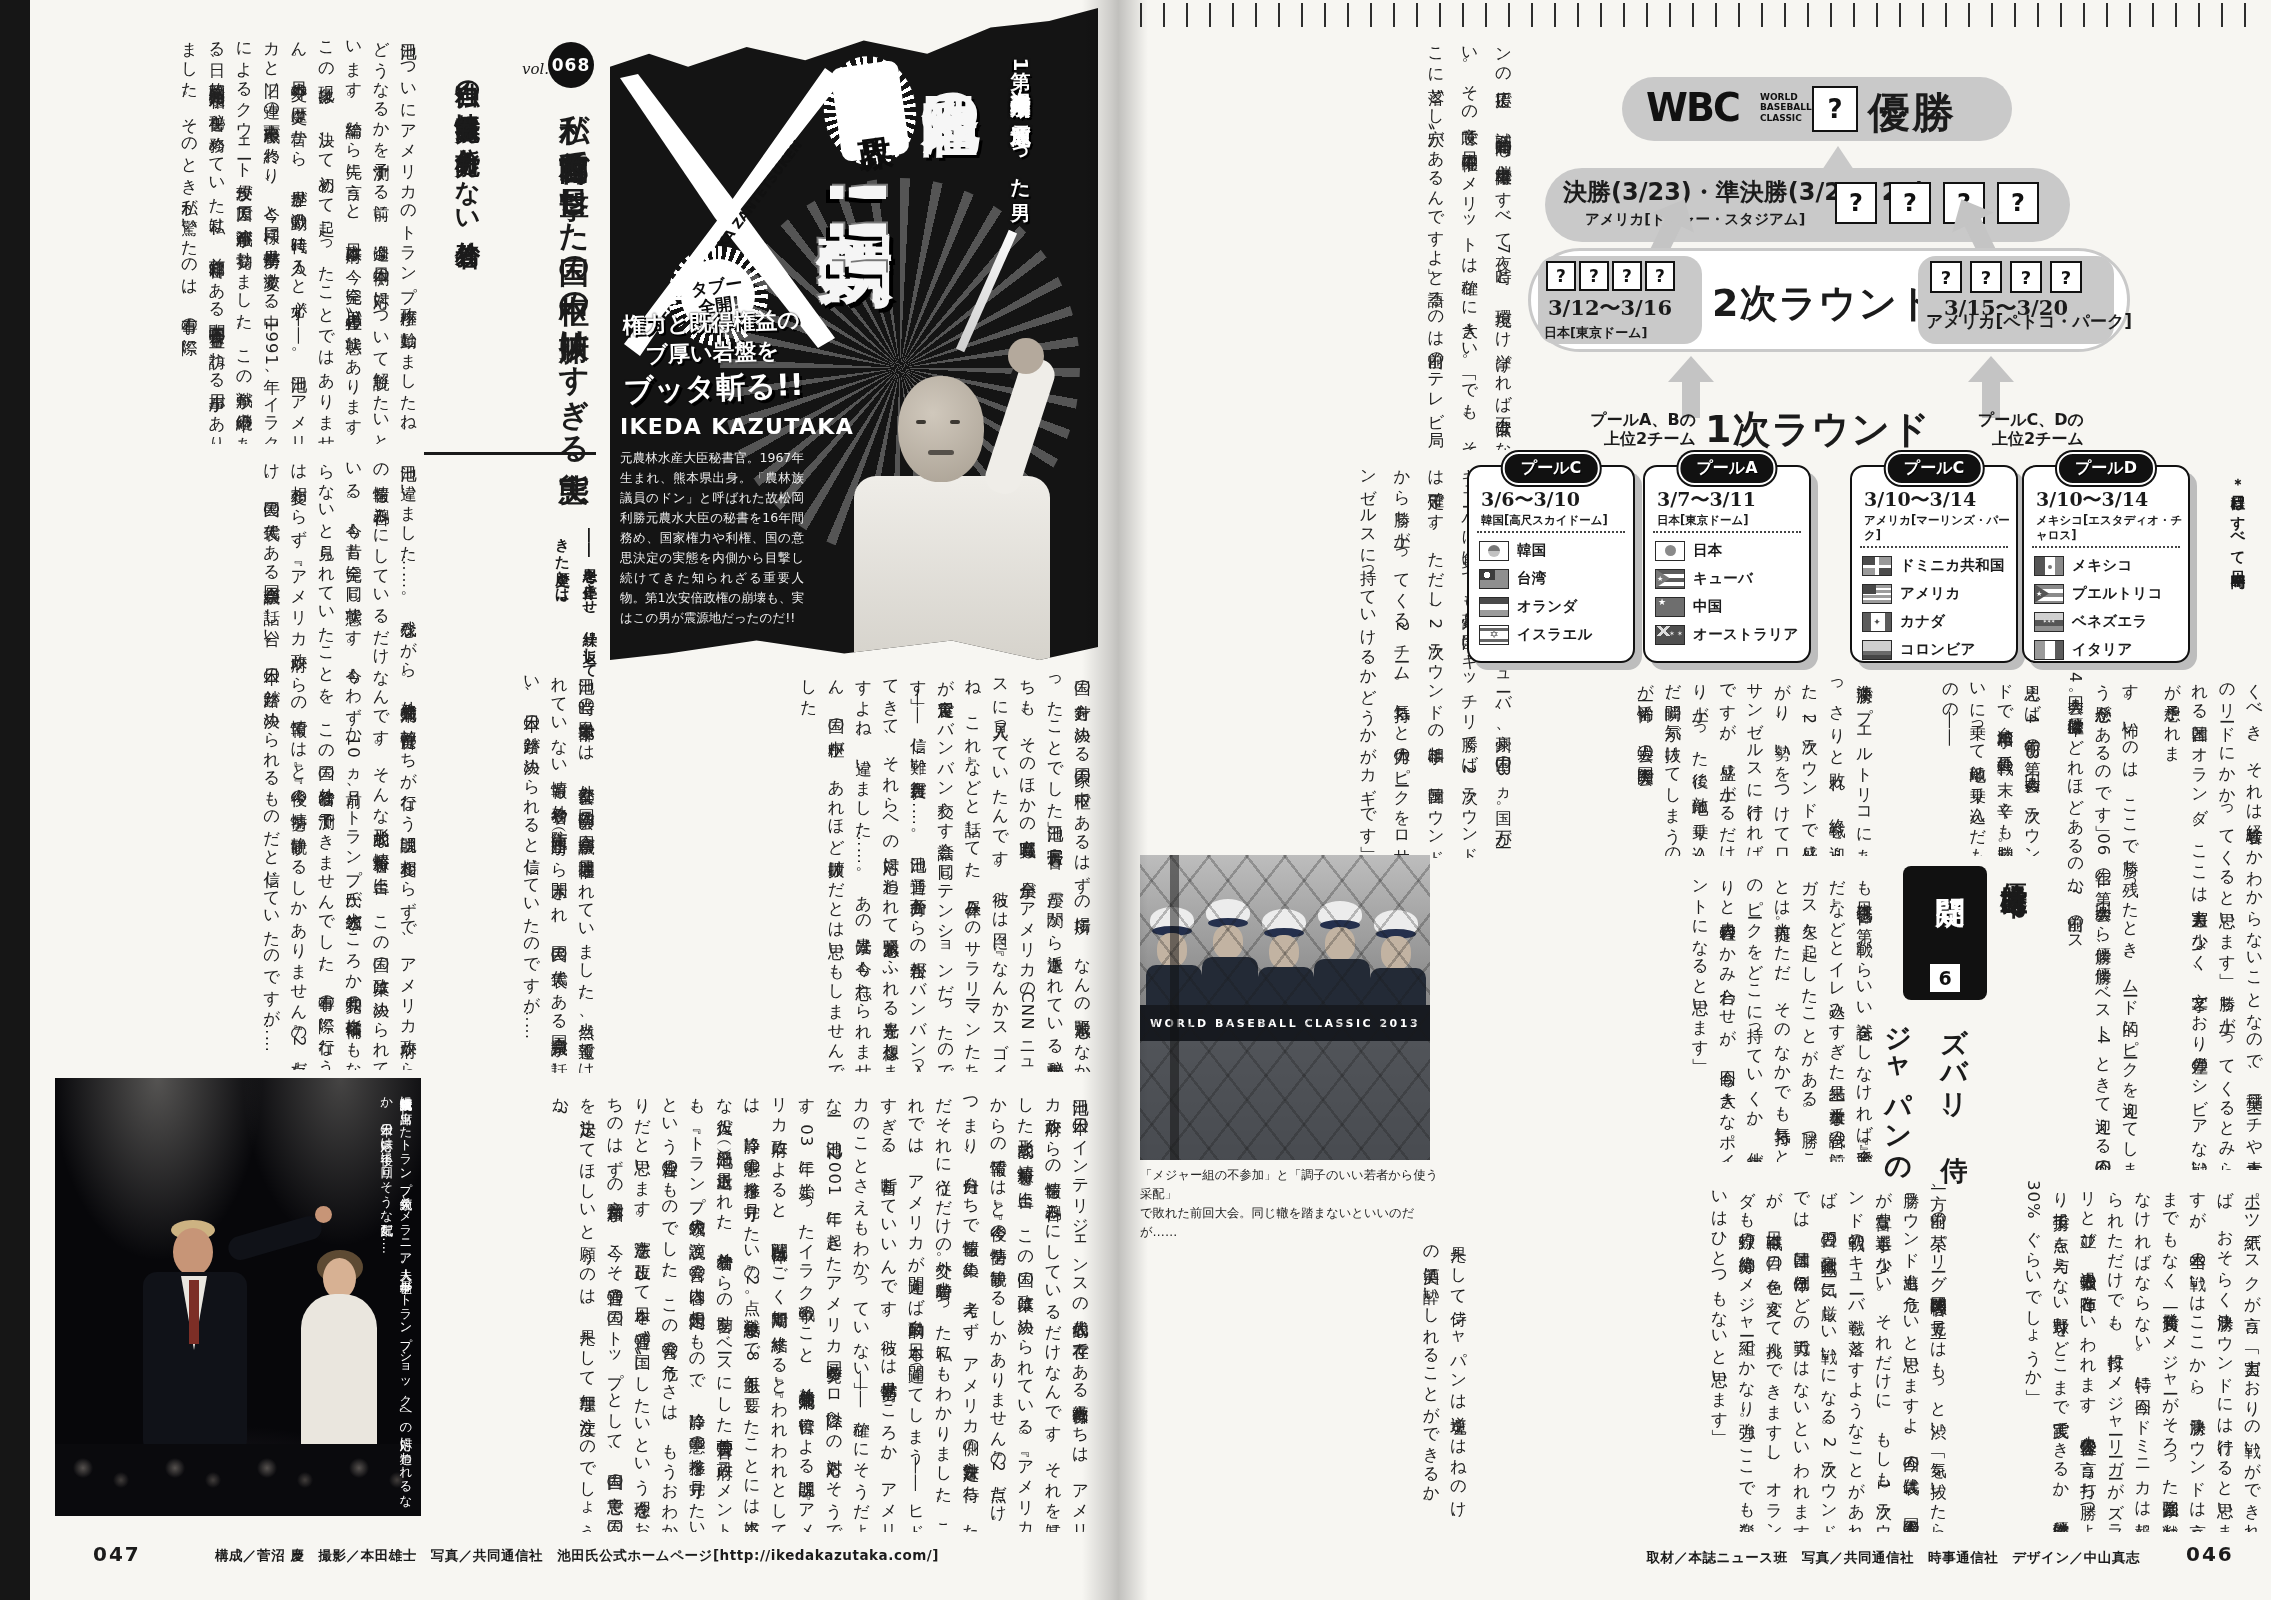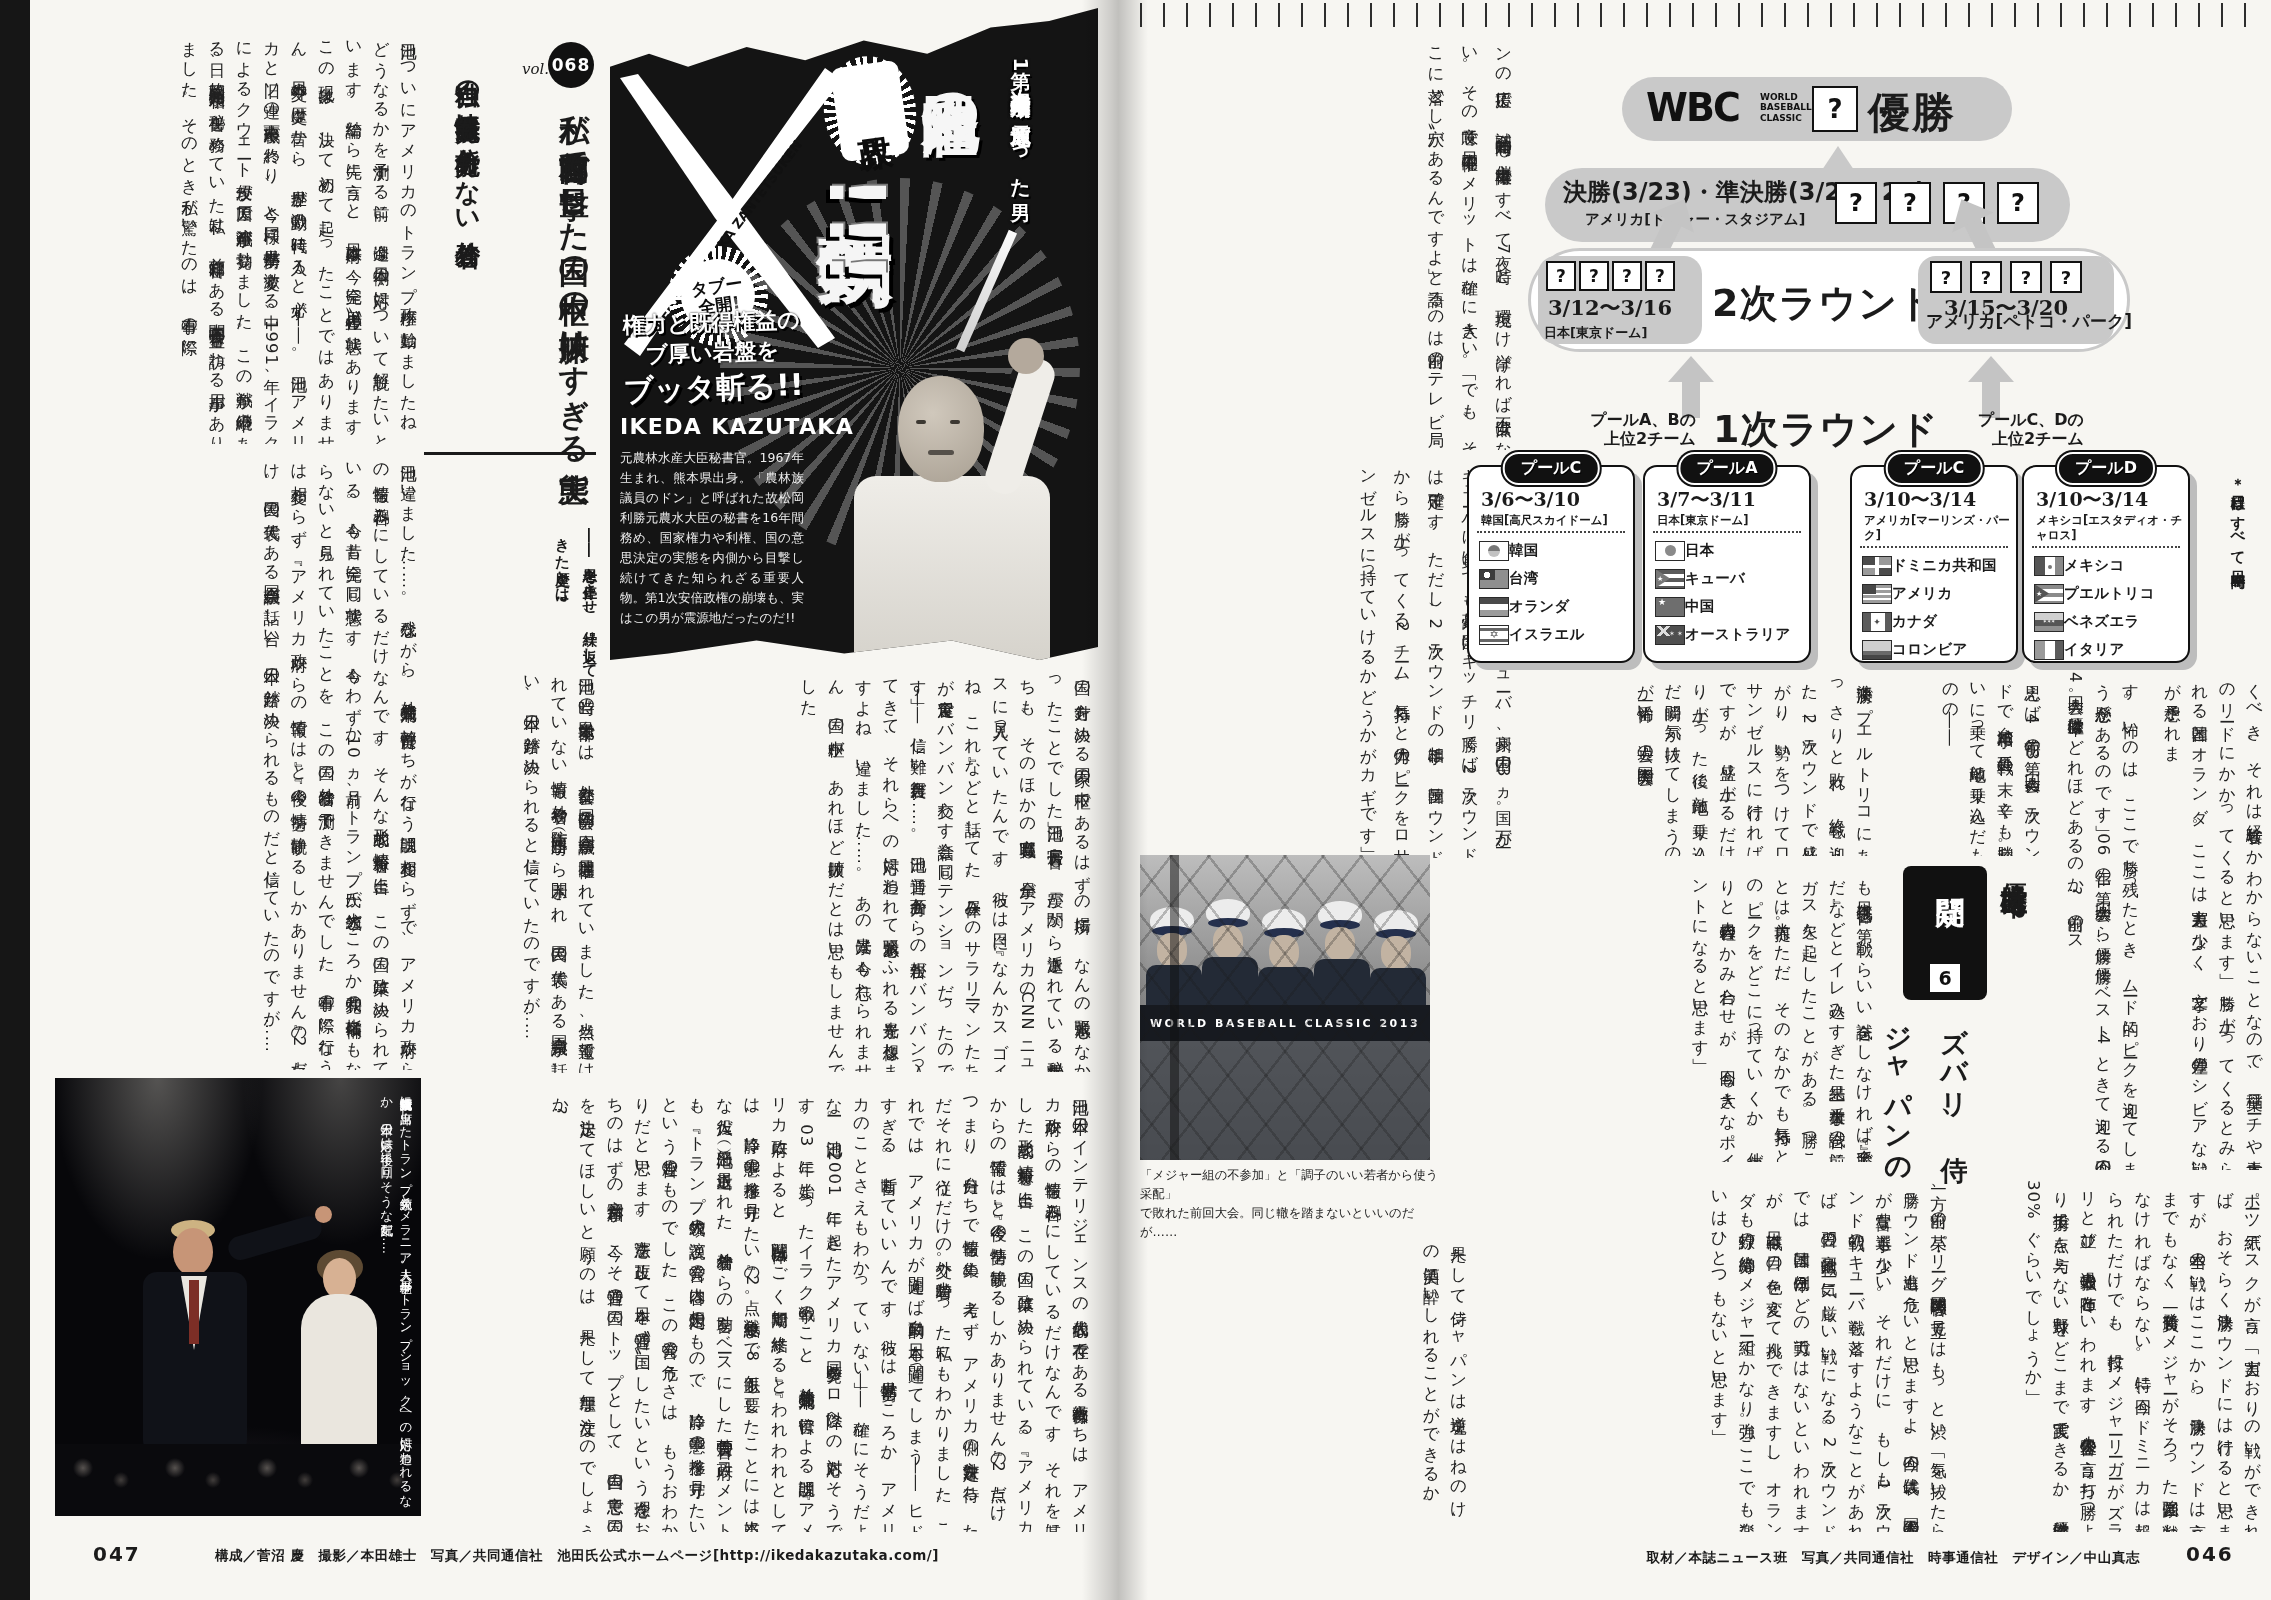--- a/index.html
+++ b/index.html
@@ -115,32 +115,32 @@
   #r2l-slots{left:1546px;top:261px;display:flex;gap:3px;}
   #r2l-slots .qbox{width:30px;height:30px;font-size:17px;border-width:2px;}
   #r2l-dates{left:1548px;top:294px;font-size:21px;font-weight:900;font-family:"DejaVu Serif",serif;}
   #r2l-venue{left:1544px;top:324px;font-size:13px;font-weight:900;}
   #r2-label{left:1712px;top:278px;font-size:38px;font-weight:900;letter-spacing:1px;}
   #r2r-pill{left:1918px;top:256px;width:196px;height:88px;border-radius:18px;}
   #r2r-slots{left:1930px;top:261px;display:flex;gap:8px;}
   #r2r-slots .qbox{width:32px;height:32px;font-size:18px;border-width:2px;}
   #r2r-dates{left:1944px;top:294px;font-size:21px;font-weight:900;font-family:"DejaVu Serif",serif;}
   #r2r-venue{left:1926px;top:310px;font-size:17px;font-weight:900;}
-  #r1-label{left:1705px;top:404px;font-size:38px;font-weight:900;letter-spacing:1px;margin-left:8px;}
+  #r1-label{left:1705px;top:404px;font-size:38px;font-weight:900;letter-spacing:1px;}
   .r1-note{width:140px;font-size:16px;font-weight:700;line-height:1.2;text-align:right;}
   
   .pool-card{position:absolute;top:465px;width:168px;height:198px;background:#fff;border:2.5px solid #111;
     border-radius:14px;box-shadow:7px 7px 0 #bdbdbd;box-sizing:border-box;}
   .pool-tab{position:absolute;left:50%;top:-15px;transform:translateX(-50%);background:#111;color:#fff;
     border-radius:16px;padding:4px 16px;font-size:16px;font-weight:900;white-space:nowrap;
     text-shadow:1px 1px 0 #000;border:2px solid #fff;box-shadow:0 0 0 2px #111;}
   .pool-dates{margin:20px 0 0 12px;font-size:19px;font-weight:900;font-family:"DejaVu Serif",serif;}
   .pool-venue{margin:0 0 0 12px;font-size:11.5px;font-weight:900;}
   .pool-rule{margin:3px 8px 2px 8px;border-top:2px dotted #444;}
-  .team-row{display:flex;align-items:center;padding:3px 0 0 10px;height:25px;}
+  .team-row{display:flex;align-items:center;gap:8px;padding:3px 0 0 10px;height:25px;}
   .team-name{font-size:14.5px;font-weight:900;letter-spacing:.02em;white-space:nowrap;}
   
   .fk{width:30px;height:20px;border:1px solid #2a2a2a;box-sizing:border-box;position:relative;background:#fff;overflow:hidden;flex:none;}
   .fk.kr:after{content:"";position:absolute;left:8px;top:3px;width:12px;height:12px;border-radius:50%;
     background:linear-gradient(180deg,#777 50%,#c2c2c2 50%);}
   .fk.tw{background:#8f8f8f;}
   .fk.tw:after{content:"";position:absolute;left:0;top:0;width:15px;height:10px;
     background:radial-gradient(circle at 7px 5px,#fff 0 3px,#3c3c3c 3px);}
   .fk.nl{background:linear-gradient(180deg,#4a4a4a 0 33%,#fff 33% 66%,#9b9b9b 66%);}
   .fk.il:before{content:"✡";position:absolute;left:50%;top:50%;transform:translate(-50%,-54%);font-size:11px;color:#555;}

